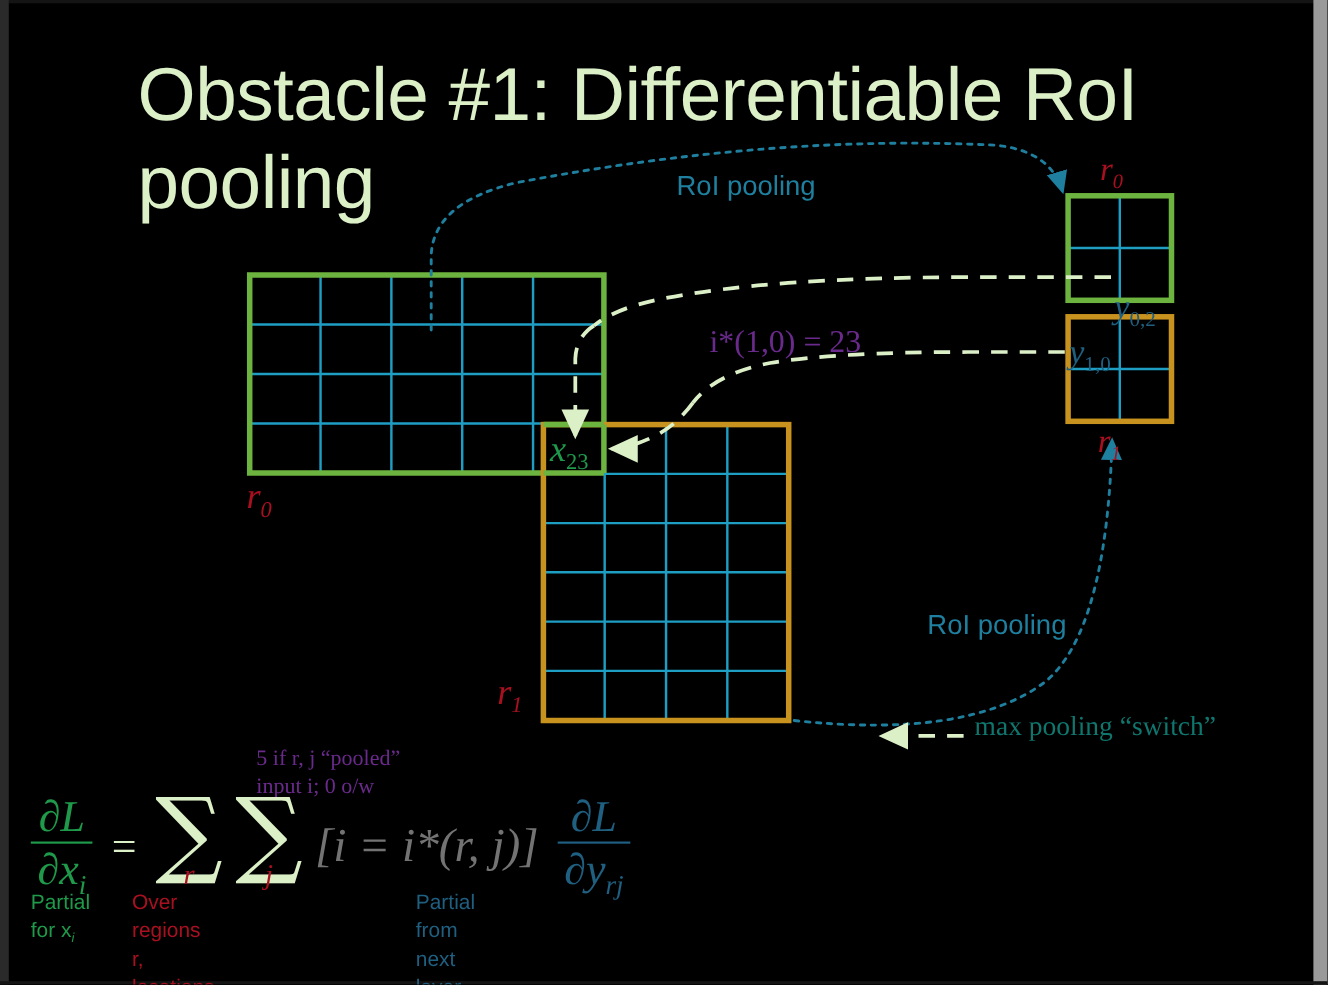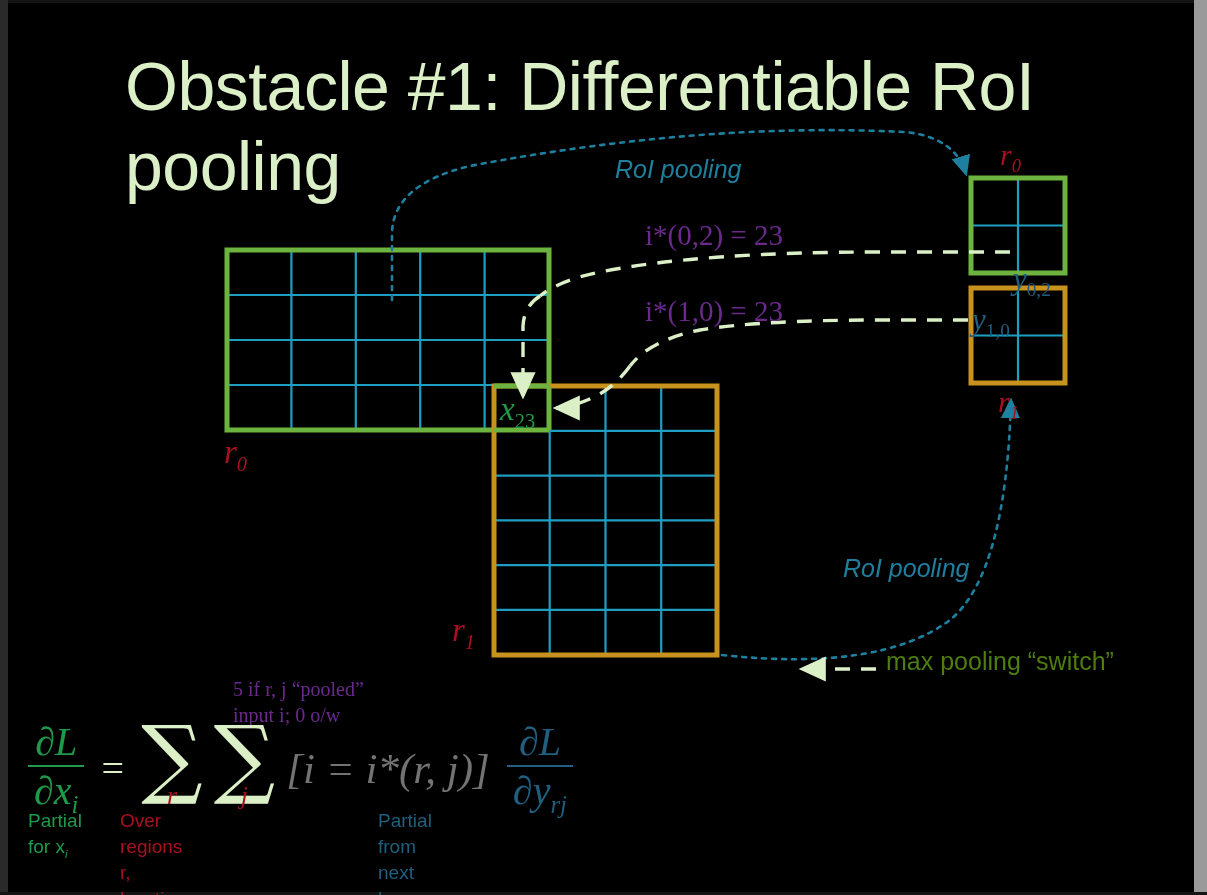--- a/index.html
+++ b/index.html
@@ -11,26 +11,26 @@
   .edge-right{right:0;top:0;width:13px;height:895px;background:#9a9a9a;}
   .edge-top{left:0;top:0;width:1207px;height:3px;background:#141414;}
   .edge-bottom{left:0;bottom:0;width:1207px;height:3px;background:#141414;}
 
   .title{position:absolute;left:92px;top:46px;width:920px;color:#dcf0c8;
          font-size:68px;line-height:80px;letter-spacing:-0.5px;font-weight:400;margin-left:33px;}
 
   svg.layer{position:absolute;left:0;top:0;width:1207px;height:895px;pointer-events:none;}
 
   .lbl{position:absolute;white-space:nowrap;}
-  .lbl-cyan{color:#1f7f9e;font-size:25px;font-style:italic;}
+  .lbl-cyan{color:#1f7f9e;font-size:25px;}
   .lbl-red{color:#a81020;font-style:italic;font-family:"Liberation Serif",serif;}
   .lbl-purple{color:#6a2a8c;font-family:"Liberation Serif",serif;}
   .lbl-green{color:#1e9a4a;font-family:Liberation Serif, serif;}
   .lbl-slate{color:#1f5f80;font-family:"Liberation Serif",serif;}
-  .lbl-cream{color:#4d7c0f;}
+  .lbl-cream{color:#0f766e;font-family:Liberation Serif, serif;}
 
   .sub{font-size:0.62em;vertical-align:sub;}
 
   
   #formula{position:absolute;left:28px;top:690px;color:#dcf0c8;}
   .frac{display:inline-block;text-align:center;vertical-align:middle;font-family:"Liberation Serif",serif;}
   .frac .num{display:block;padding:0 6px;}
   .frac .den{display:block;border-top:2px solid currentColor;padding:0 6px;}
   .sigma{font-family:"DejaVu Serif",serif;font-size:86px;line-height:60px;
          display:inline-block;vertical-align:middle;color:#dcf0c8;}
@@ -122,23 +122,20 @@
     <path d="M968,320 L880,320 Q760,320 700,330 Q650,340 630,366" fill="none" stroke="#dcf0c8" stroke-width="3.4" stroke-dasharray="15 11" stroke-linecap="butt"></path>
     <path d="M630,366 Q614,388 592,398 Q570,408 556,408" fill="none" stroke="#dcf0c8" stroke-width="3.4" stroke-dasharray="15 11" marker-end="url(#ah-white)"></path>
 
     <path d="M876,669 L802,669" fill="none" stroke="#dcf0c8" stroke-width="3.4" stroke-dasharray="15 11" marker-end="url(#ah-white)"></path>
   </svg>
 
   <div class="lbl lbl-cyan" style="left:615px;top:155px;">RoI pooling</div>
 
   <div class="lbl lbl-cyan" style="left:843px;top:554px;">RoI pooling</div>
 
-  <div class="lbl lbl-purple" style="left:645px;top:219px;font-size:29px;">
-    <span>i*(0,2) = 23</span>
-  </div>
 
   <div class="lbl lbl-purple" style="left:645px;top:295px;font-size:29px;">
     <span>i*(1,0) = 23</span>
   </div>
 
   <div class="lbl lbl-red" style="left:224px;top:434px;font-size:33px;">
     <span>r</span><span class="sub">0</span>
   </div>
 
   <div class="lbl lbl-red" style="left:452px;top:612px;font-size:33px;">

